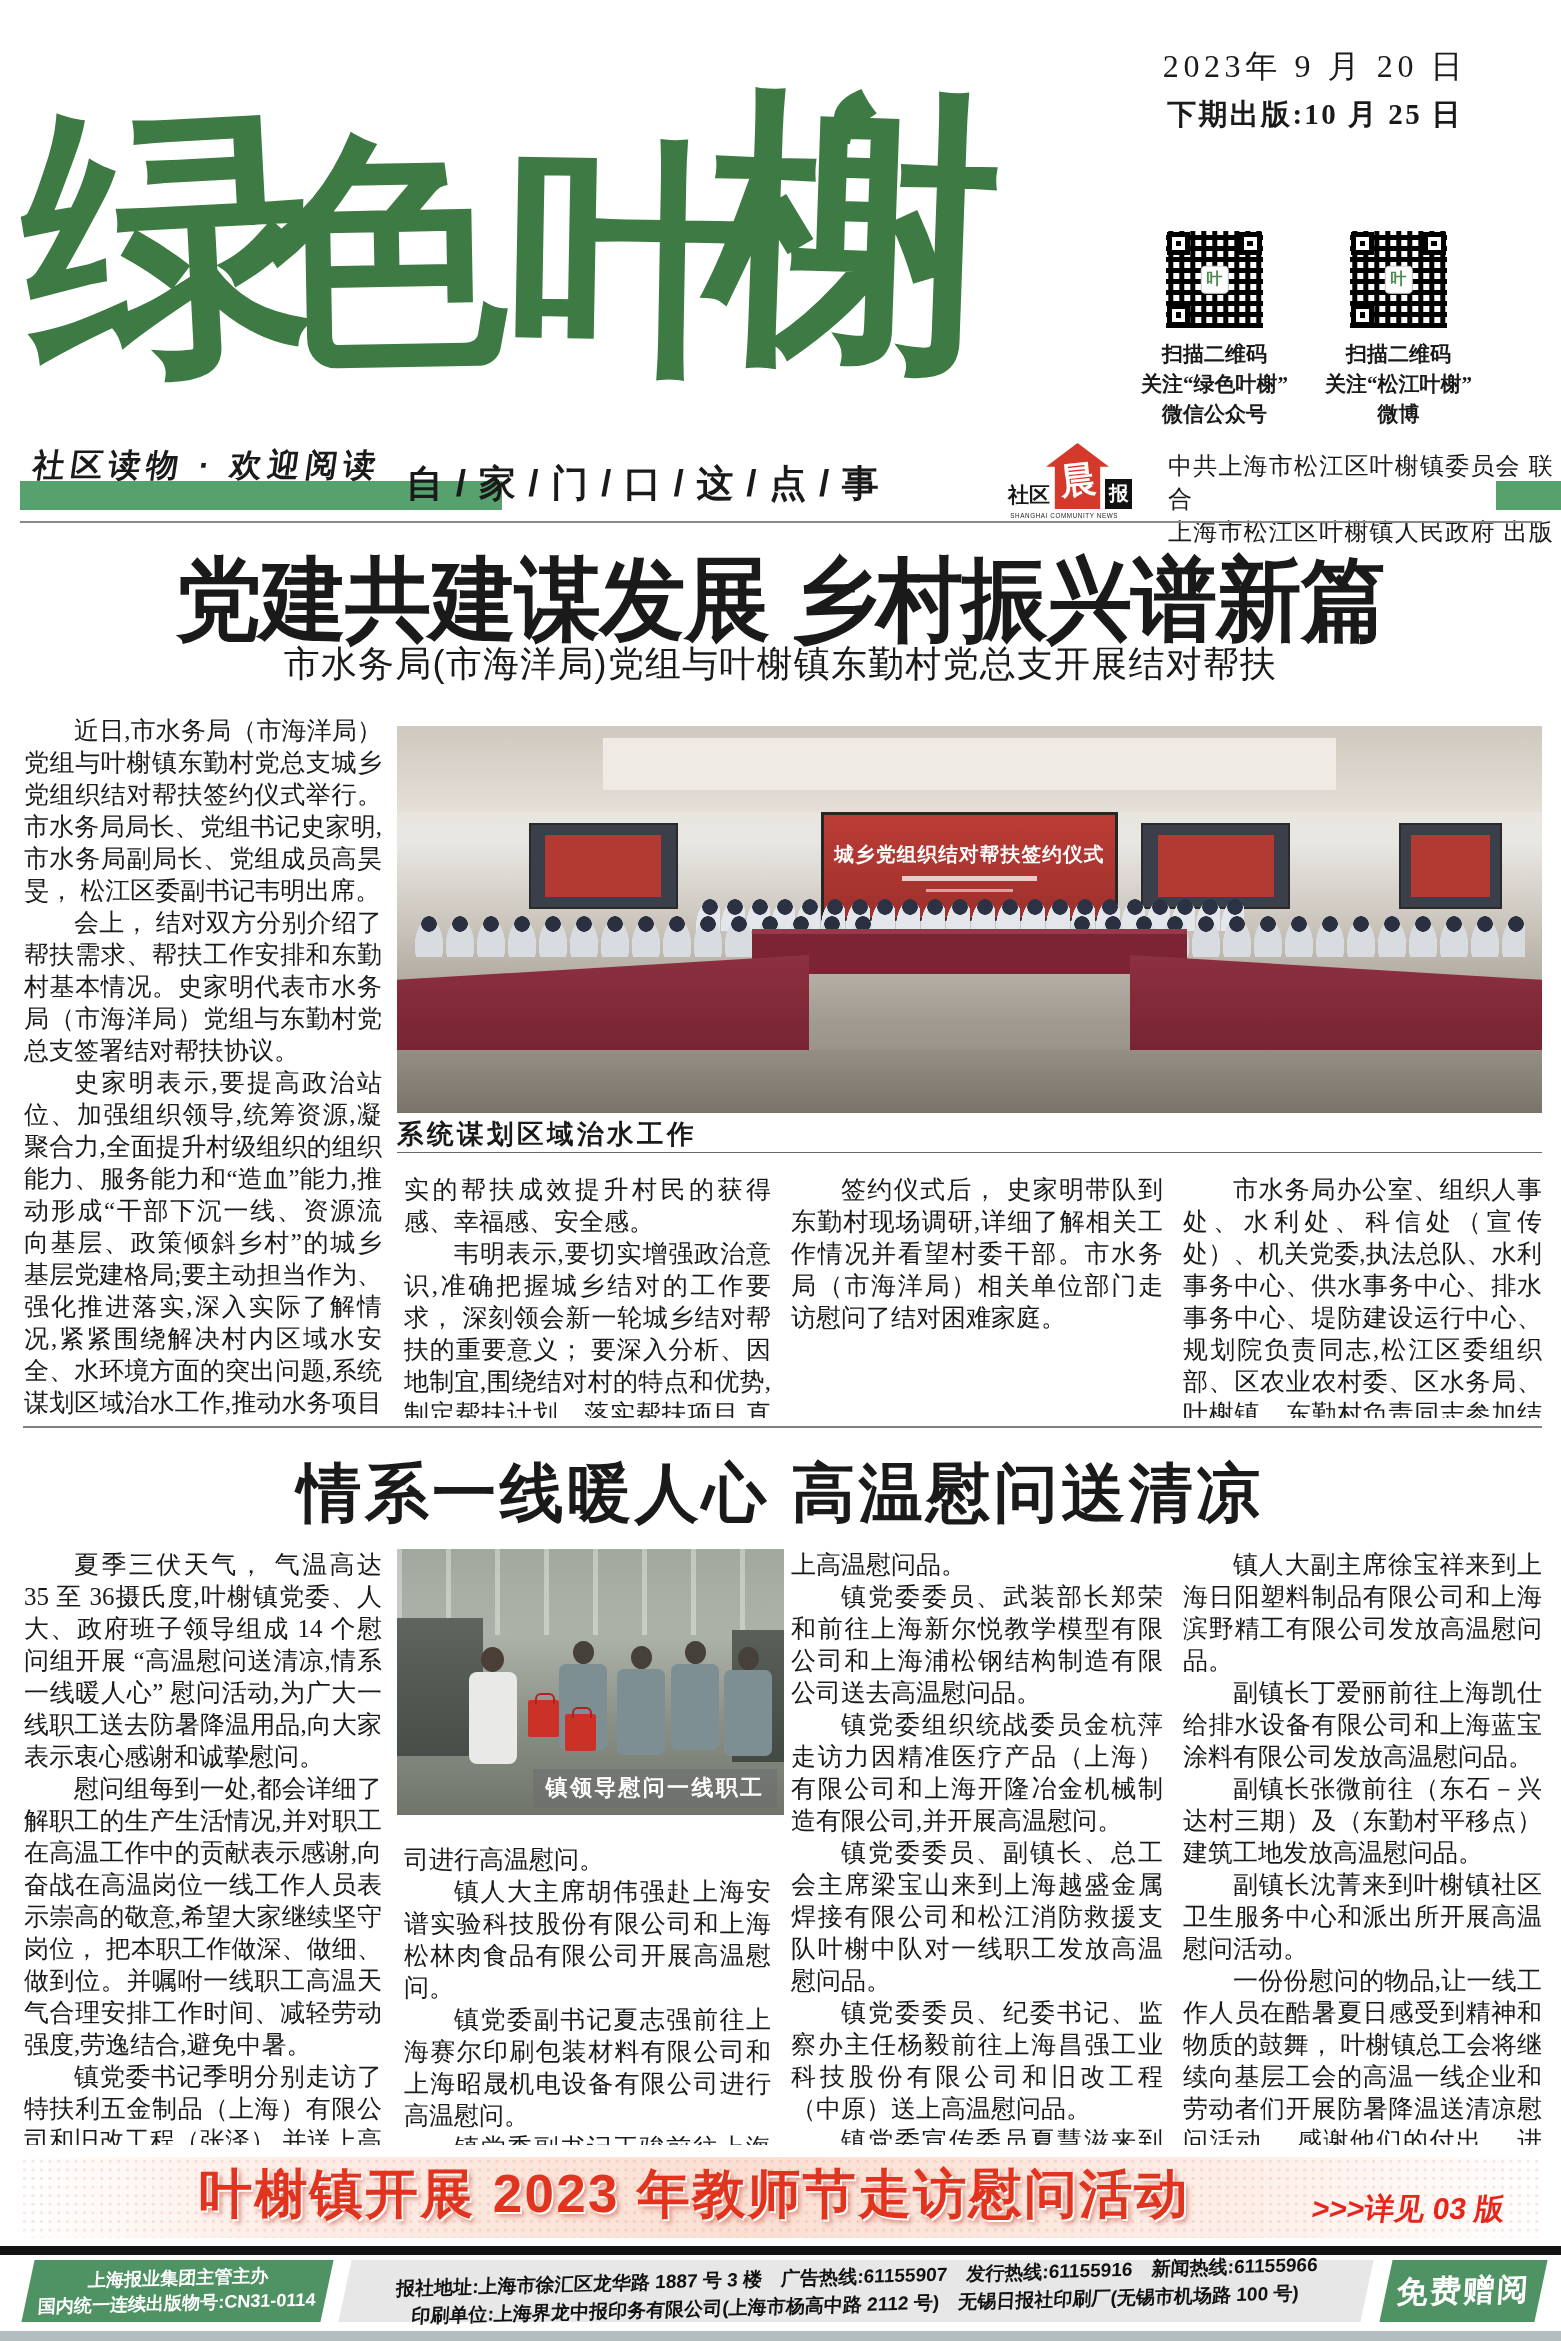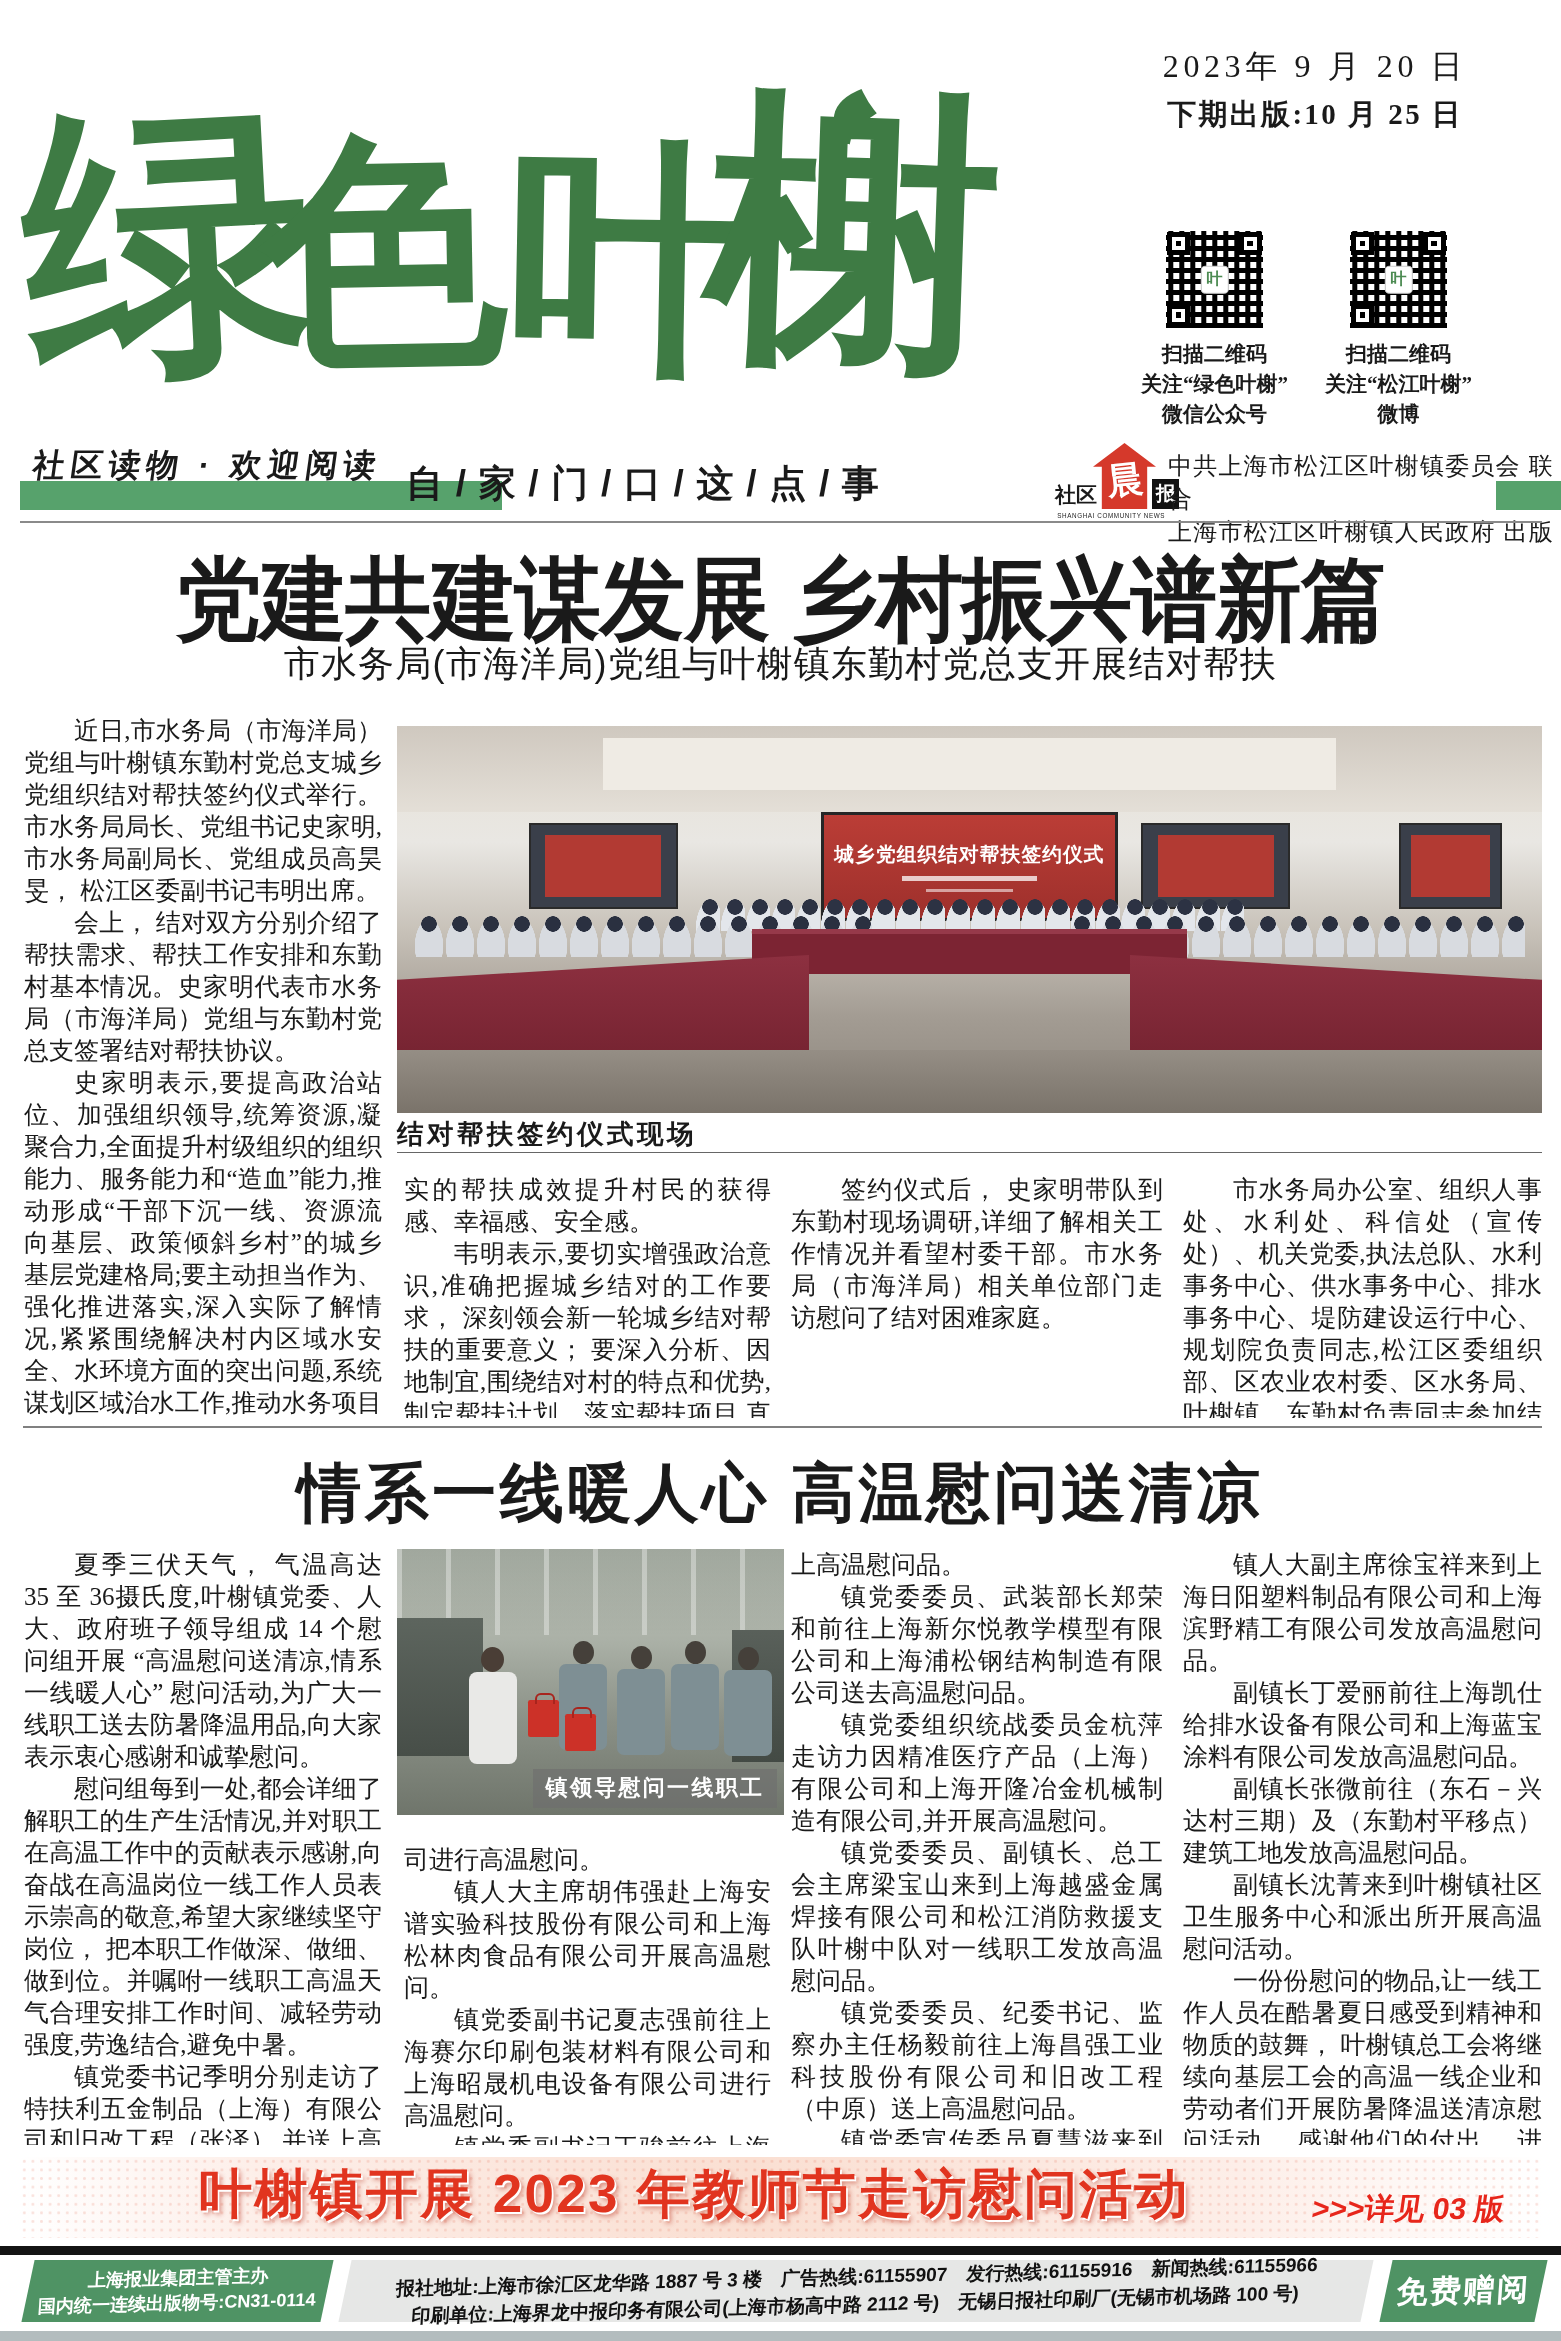--- a/index.html
+++ b/index.html
@@ -27,21 +27,21 @@
   .qr-badge{position:absolute;left:50%;top:50%;transform:translate(-50%,-50%);width:26.5px;height:26.5px;
             background:#fff;border-radius:4.6px;border:1.2px solid #cccccc;display:flex;align-items:center;justify-content:center;
             font-family:"Liberation Sans",sans-serif;font-weight:900;color:#4c8b52;font-size:16px;}
   .qr-cap{margin-top:9.2px;font-size:21px;font-weight:700;line-height:30px;}
   
   .reader-note{position:absolute;left:33px;top:444px;font-family:"Liberation Sans",sans-serif;
                font-size:32px;font-weight:800;letter-spacing:5.8px;transform:skewX(-8deg);}
   .gbar{position:absolute;background:#57a26c;height:29px;top:481px;}
   .slogan{position:absolute;left:406px;top:459px;font-family:"Liberation Sans",sans-serif;
           font-size:37px;font-weight:900;letter-spacing:1.2px;}
-  .sjcb{position:absolute;left:1055px;top:443px;width:124px;height:76px;}
+  .sjcb{position:absolute;left:1008px;top:443px;width:124px;height:76px;}
   .sjcb-left{position:absolute;left:0;bottom:10.4px;font-family:"Liberation Sans",sans-serif;
              font-size:21px;font-weight:900;}
   .sjcb-house{position:absolute;left:38px;top:0;width:63px;height:66px;background:#d5392b;
               clip-path:polygon(50% 0,100% 36%,86% 36%,86% 100%,14% 100%,14% 36%,0 36%);}
   .sjcb-house span{position:absolute;left:50%;top:58%;transform:translate(-50%,-50%) rotate(-6deg);
               color:#fff;font-family:"Liberation Sans",sans-serif;font-size:36px;font-weight:900;}
   .sjcb-right{position:absolute;right:0;bottom:10.4px;background:#111;color:#fff;padding:1.2px 3.5px;
               font-family:"Liberation Sans",sans-serif;font-size:19.6px;font-weight:900;}
   .sjcb-sub{position:absolute;left:2.3px;bottom:0;font-family:"Liberation Sans",sans-serif;
             font-size:6.3px;letter-spacing:0.6px;color:#222;}
@@ -216,21 +216,21 @@
     <div class="p1-screen-s" style="left:87.5%;width:9%;"></div>
     <div class="crowd far" style="left:26%;top:173px;width:48%;"></div>
     <div class="crowd" style="left:1.5%;top:190px;width:40%;"></div>
     <div class="crowd" style="right:1.5%;top:190px;width:40%;"></div>
     <div class="p1-table-c"></div>
     <div class="p1-table-l"></div>
     <div class="p1-table-r"></div>
     <div class="p1-floor"></div>
   </div>
   <div class="cap-row1">
-    <span>结对帮扶签约仪式现场</span>
+    <span>系统谋划区域治水工作</span>
   </div>
 
   <div class="col" style="left:404px;top:1174px;width:367px;height:244px;">
     <p class="noind">实的帮扶成效提升村民的获得感、幸福感、安全感。</p>
     <p>韦明表示,要切实增强政治意识,准确把握城乡结对的工作要求， 深刻领会新一轮城乡结对帮扶的重要意义； 要深入分析、因地制宜,围绕结对村的特点和优势,制定帮扶计划、落实帮扶项目,直面群众的急难愁盼， 高效推动结对帮扶</p>
   </div>
   <div class="col" style="left:791px;top:1174px;width:372px;height:244px;">
     <p>签约仪式后， 史家明带队到东勤村现场调研,详细了解相关工作情况并看望村委干部。市水务局（市海洋局）相关单位部门走访慰问了结对困难家庭。</p>
   </div>
   <div class="col" style="left:1183px;top:1174px;width:359px;height:244px;">

